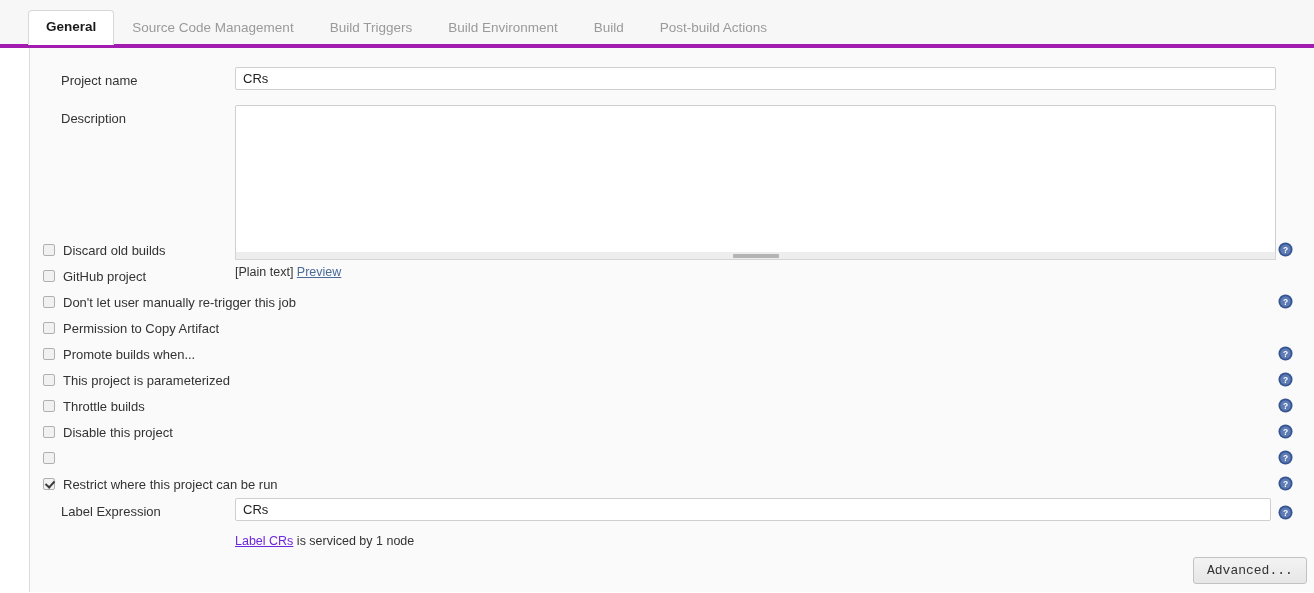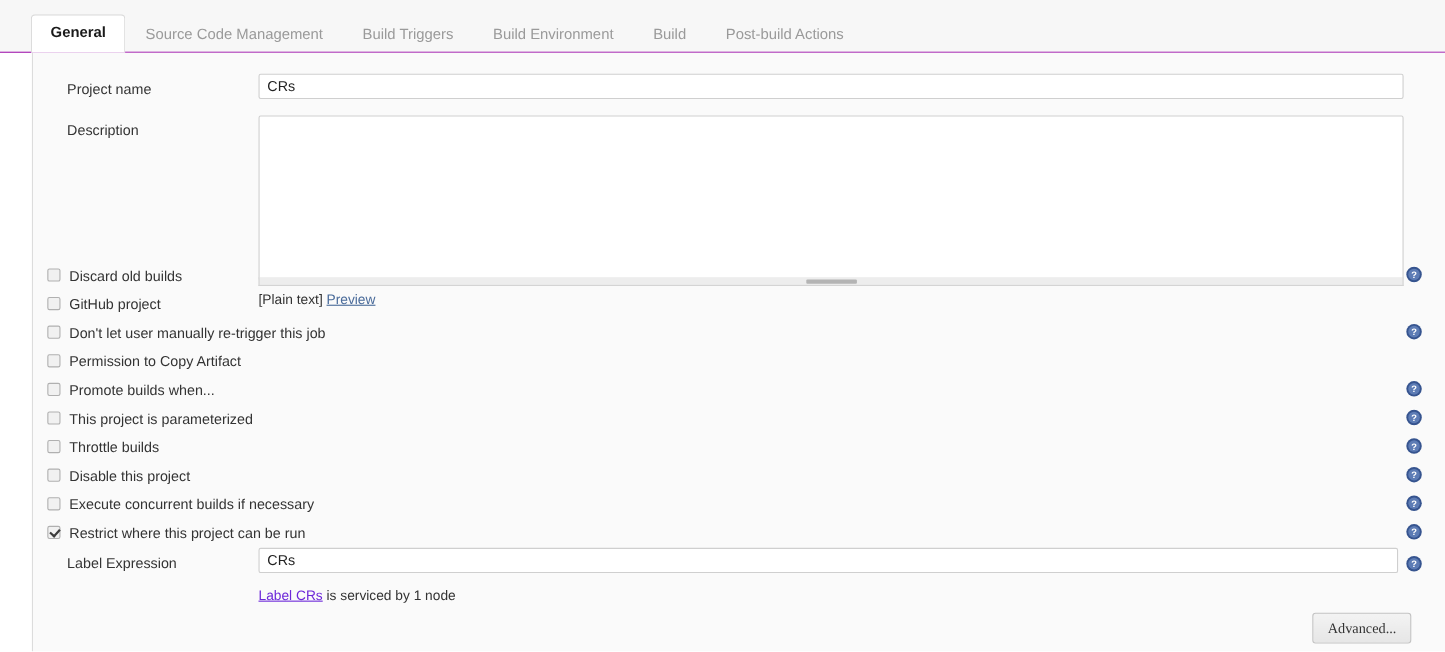--- a/index.html
+++ b/index.html
@@ -14,21 +14,21 @@
     font-size: 13px;
     color: #333333;
     overflow: hidden;
   }
 
   
   .tabbar {
     position: relative;
     height: 48px;
     background: #f7f7f7;
-    border-bottom: 1px solid #a21caf;
+    border-bottom: 4px solid #a21caf;
     box-sizing: border-box;
     padding-left: 28px;
     display: flex;
     align-items: flex-end;
   }
   .tab {
     font-size: 13.5px;
     color: #9a9a9a;
     padding: 8px 17px 9px 17px;
     line-height: 16px;
@@ -171,21 +171,21 @@
     cursor: pointer;
   }
 
   
   .adv-btn {
     position: absolute;
     box-sizing: border-box;
     background: linear-gradient(#f3f3f3, #e6e6e6);
     border: 1px solid #c2c2c2;
     border-radius: 3px;
-    font-family: Liberation Serif, serif;
+    font-family: Liberation Mono, monospace;
     font-size: 13px;
     color: #333333;
     padding: 5px 13px;
     cursor: pointer;
     white-space: nowrap;
   }
 </style>
 </head>
 <body>
 
@@ -241,21 +241,20 @@
   <div class="cbrow" style="top:350px;">
     <span class="cbox"></span>
     <span class="cblabel">Throttle builds</span>
   </div>
   <div class="cbrow" style="top:376px;">
     <span class="cbox"></span>
     <span class="cblabel">Disable this project</span>
   </div>
   <div class="cbrow" style="top:402px;">
     <span class="cbox"></span>
-    <span class="cblabel">Execute concurrent builds if necessary</span>
   </div>
   <div class="cbrow" style="top:428px;justify-content:center;">
     <span class="cbox checked"></span>
     <span class="cblabel">Restrict where this project can be run</span>
   </div>
 
   <svg class="help" style="left:1248px; top:194px;" viewBox="0 0 16 16">
     <circle cx="8" cy="8" r="7.5" fill="#36548f"></circle>
       <circle cx="8" cy="8" r="5.6" fill="#5d7cb5"></circle>
     <text x="8" y="11.4" font-family="Liberation Sans, sans-serif" font-size="9" font-weight="bold" fill="#ffffff" text-anchor="middle">?</text>

